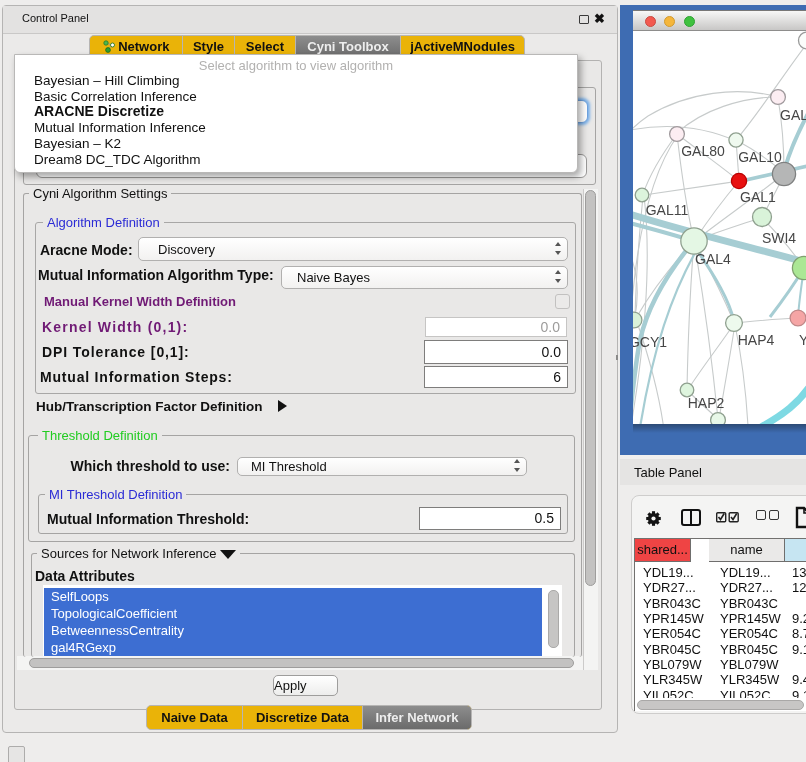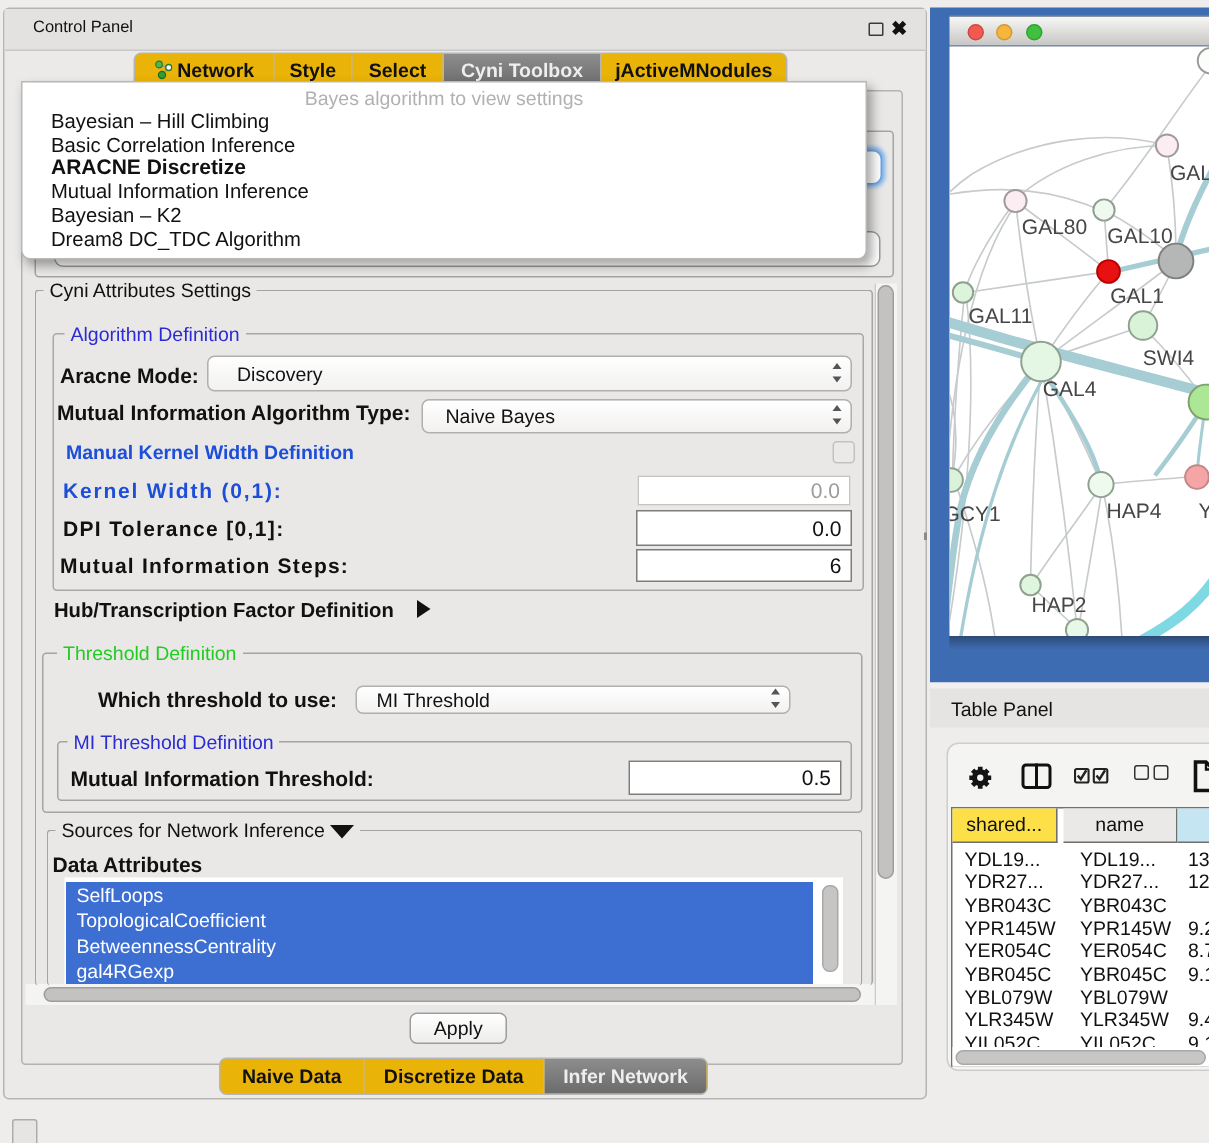--- a/index.html
+++ b/index.html
@@ -1,20 +1,20 @@
 <!DOCTYPE html>
 <html><head>
 <meta charset="utf-8">
 <style>
 html,body{margin:0;padding:0}
 body{width:806px;height:762px;position:relative;overflow:hidden;background:#eeedec;
   font-family:"Liberation Sans",sans-serif;font-size:13px;color:#111}
 .abs{position:absolute}
 .b{font-weight:bold;font-size:14px}
-.gray{color:#1d4ed8}
+.gray{color:#701a75}
 .group{position:absolute;border:1px solid #a5a4a3;border-radius:3px}
 .gtitle{position:absolute;background:#e9e8e7;padding:0 4px;line-height:13px;font-size:13px}
 .combo{position:absolute;background:linear-gradient(#ffffff,#f2f1f0);border:1px solid #b1b0af;border-radius:5px;
   font-size:13px;color:#111}
 .combo .ar{position:absolute;right:6px;width:0;height:0;border-left:3.5px solid transparent;border-right:3.5px solid transparent}
 .combo .up{border-bottom:4.5px solid #555}
 .combo .dn{border-top:4.5px solid #555}
 .tf{position:absolute;background:#fff;border:1px solid #7e7d7c;text-align:right;font-size:14px;
   padding-right:6px;box-sizing:border-box}
 .tf.dis{border-color:#c6c5c4;color:#9d9c9b}
@@ -49,21 +49,21 @@
 <div class="group" style="left:23px;top:87px;width:571px;height:96px"></div>
 <div class="abs" style="left:36px;top:100px;width:552px;height:23px;background:#fff;border:1px solid #6ea2dd;border-radius:6px;box-shadow:0 0 3px 1.5px #79b0ea;box-sizing:border-box"></div>
 <div class="abs" style="left:36px;top:154px;width:551px;height:24px;background:#fff;border:1px solid #9a9998;border-radius:6px;box-sizing:border-box"></div>
 
 <div class="abs" style="left:583px;top:189px;width:14px;height:481px;background:#f4f4f3;border-left:1px solid #cccbca"></div>
 <div class="abs" style="left:584.5px;top:190px;width:11px;height:396px;background:#c3c2c1;border:1px solid #9e9d9c;border-radius:6px;box-sizing:border-box"></div>
 <div class="abs" style="left:17px;top:656px;width:566px;height:14px;background:#f4f4f3"></div>
 <div class="abs" style="left:29px;top:658px;width:545px;height:10px;background:#c3c2c1;border:1px solid #9e9d9c;border-radius:5px;box-sizing:border-box"></div>
 
 <div class="group" style="left:23px;top:193px;width:557px;height:463px;border-bottom:none"></div>
-<div class="gtitle" style="left:29px;top:187px">Cyni Attributes Settings</div>
+<div class="gtitle" style="left:29px;top:187px">Cyni Algorithm Settings</div>
 
 <div class="group" style="left:35px;top:222px;width:539px;height:170px;border-color:#a8a7a6"></div>
 <div class="gtitle" style="left:43px;top:216px;color:#2b2bd5">Algorithm Definition</div>
 
 <div class="abs b" style="left:40px;top:242px">Aracne Mode:</div>
 <div class="combo" style="left:138px;top:237px;width:430px;height:24px;box-sizing:border-box">
   <span style="position:absolute;left:19px;top:4px">Discovery</span>
   <span class="ar up" style="top:4px"></span>
     <span class="ar dn" style="top:13px"></span>
 </div>
@@ -80,50 +80,50 @@
 <div class="abs b" style="left:42px;top:344px;letter-spacing:0.9px">DPI Tolerance [0,1]:</div>
 <div class="tf" style="left:424px;top:340px;width:144px;height:24px;line-height:22px">0.0</div>
 <div class="abs b" style="left:40px;top:369px;letter-spacing:0.8px">Mutual Information Steps:</div>
 <div class="tf" style="left:424px;top:366px;width:144px;height:22px;line-height:20px">6</div>
 
 <div class="abs b" style="left:36px;top:399px;font-size:13.5px">Hub/Transcription Factor Definition</div>
 <div class="abs" style="left:278px;top:400px;width:0;height:0;border-top:6px solid transparent;border-bottom:6px solid transparent;border-left:9px solid #111"></div>
 
 <div class="group" style="left:28px;top:435px;width:545px;height:105px"></div>
 <div class="gtitle" style="left:38px;top:429px;color:#21cc21">Threshold Definition</div>
-<div class="abs b" style="left:60px;top:458px;width:170px;text-align:center">Which threshold to use:</div>
+<div class="abs b" style="left:60px;top:458px;width:170px;text-align:right">Which threshold to use:</div>
 <div class="combo" style="left:237px;top:457px;width:290px;height:19px;box-sizing:border-box">
   <span style="position:absolute;left:13px;top:1px">MI Threshold</span>
   <span class="ar up" style="top:1px"></span>
     <span class="ar dn" style="top:10px"></span>
 </div>
 <div class="group" style="left:38px;top:494px;width:528px;height:38px"></div>
 <div class="gtitle" style="left:45px;top:488px;color:#2b2bd5">MI Threshold Definition</div>
 <div class="abs b" style="left:47px;top:511px">Mutual Information Threshold:</div>
 <div class="tf" style="left:419px;top:507px;width:142px;height:23px;line-height:21px">0.5</div>
 
 <div class="group" style="left:31px;top:553px;width:542px;height:103px;border-bottom:none"></div>
 <div class="gtitle" style="left:37px;top:547px">Sources for Network Inference <span style="display:inline-block;width:0;height:0;border-left:8px solid transparent;border-right:8px solid transparent;border-top:9px solid #111;vertical-align:-1px"></span></div>
 <div class="abs b" style="left:35px;top:568px">Data Attributes</div>
 <div class="abs" style="left:43px;top:585px;width:519px;height:71px;background:#fff"></div>
 <div class="abs" style="left:44px;top:588px;width:498px;height:68px;background:#3d6ed2;color:#fff;font-size:13px;line-height:17.1px;padding-left:7px;box-sizing:border-box">SelfLoops<br>TopologicalCoefficient<br>BetweennessCentrality<br>gal4RGexp</div>
 <div class="abs" style="left:548px;top:590px;width:11px;height:58px;background:#c6c5c4;border:1px solid #aaa9a8;border-radius:5px;box-sizing:border-box"></div>
 
-<div class="abs" style="left:273px;top:675px;width:65px;height:21px;background:linear-gradient(#ffffff,#ededec);border:1px solid #9e9d9c;border-radius:5px;text-align:center;line-height:20px;box-sizing:border-box">Apply</div>
+<div class="abs" style="left:273px;top:675px;width:65px;height:21px;background:linear-gradient(#ffffff,#ededec);border:1px solid #9e9d9c;border-radius:5px;line-height:20px;box-sizing:border-box">Apply</div>
 
 <div class="tabbar" style="left:146px;top:705px;width:324px;height:23px">
   <div class="seg" style="width:95px;height:23px;line-height:23px">Naive Data</div><div class="seg" style="width:120px;height:23px;line-height:23px">Discretize Data</div><div class="seg sel" style="width:109px;height:23px;line-height:23px">Infer Network</div>
 </div>
 
 <div class="abs" style="left:616px;top:355px;width:2px;height:5px;background:#8a8a89"></div>
 
 <div class="abs" style="left:8px;top:746px;width:17px;height:20px;background:#e6e5e4;border:1px solid #adacab;border-radius:2px;box-sizing:border-box"></div>
 
 <div class="abs" style="left:14px;top:54px;width:564px;height:119px;background:#fff;border:1px solid #b9b8b7;border-radius:0 0 6px 6px;box-shadow:3px 4px 7px rgba(0,0,0,0.35);box-sizing:border-box">
-  <div style="text-align:center;color:#b2b1b0;font-size:13px;line-height:16px;margin-top:3px">Bayes algorithm to view settings</div>
+  <div style="text-align:center;color:#b2b1b0;font-size:13px;line-height:16px;margin-top:3px">Select algorithm to view algorithm</div>
   <div style="font-size:13.5px;line-height:15.7px;padding-left:19px;margin-top:-1px">Bayesian – Hill Climbing<br>Basic Correlation Inference<br><span class="b">ARACNE Discretize</span><br>Mutual Information Inference<br>Bayesian – K2<br>Dream8 DC_TDC Algorithm</div>
 </div>
 
 <div class="abs" style="left:620px;top:5px;width:186px;height:450px;background:#3e6cb2"></div>
 <div class="abs" style="left:633px;top:10px;width:173px;height:21px;background:linear-gradient(#f7f7f6,#c8c7c6);border-top:1px solid #787776;border-bottom:1px solid #8e8d8c;box-sizing:border-box"></div>
 <div class="abs" style="left:644.5px;top:15.5px;width:11px;height:11px;border-radius:50%;background:#f3594f;border:1px solid #c94a41;box-sizing:border-box"></div>
 <div class="abs" style="left:664px;top:15.5px;width:11px;height:11px;border-radius:50%;background:#f5b63b;border:1px solid #d29a2e;box-sizing:border-box"></div>
 <div class="abs" style="left:683.5px;top:15.5px;width:11px;height:11px;border-radius:50%;background:#3fc13f;border:1px solid #2ea232;box-sizing:border-box"></div>
 <div class="abs" style="left:633px;top:424px;width:173px;height:9px;background:linear-gradient(#2c4a75,#3e6cb2)"></div>
 
@@ -237,20 +237,20 @@
   </g>
 </svg>
 <div class="abs" style="left:756px;top:510px;width:10px;height:10px;border:1.4px solid #333;border-radius:2px;box-sizing:border-box"></div>
 <div class="abs" style="left:768.5px;top:510px;width:10px;height:10px;border:1.4px solid #333;border-radius:2px;box-sizing:border-box"></div>
 <svg class="abs" style="left:795px;top:506px" width="16" height="23" viewBox="0 0 16 23">
   <path d="M2,2 L9,2 L14,7 L14,21 L2,21 Z" fill="none" stroke="#111" stroke-width="2.4"></path>
   <path d="M9,2 L9,7 L14,7" fill="none" stroke="#111" stroke-width="1.6"></path>
 </svg>
 
 <div class="abs" style="left:634px;top:538px;width:172px;height:173px;background:#fff;border:1px solid #72716f;border-right:none;box-sizing:border-box"></div>
-<div class="abs" style="left:635px;top:539px;width:70px;height:23px;background:#fde047;border-right:1px solid #6f6e6d;border-bottom:1px solid #6f6e6d;box-sizing:border-box;text-align:center;line-height:22px">shared...</div>
+<div class="abs" style="left:635px;top:539px;width:56px;height:23px;background:#ef4444;border-right:1px solid #6f6e6d;border-bottom:1px solid #6f6e6d;box-sizing:border-box;text-align:center;line-height:22px">shared...</div>
 <div class="abs" style="left:709px;top:539px;width:76px;height:23px;background:#eae9e8;border-right:1px solid #6f6e6d;border-bottom:1px solid #6f6e6d;box-sizing:border-box;text-align:center;line-height:22px">name</div>
 <div class="abs" style="left:785px;top:539px;width:21px;height:23px;background:#c6e5f2;border-bottom:1px solid #6f6e6d;box-sizing:border-box"></div>
 <div class="abs" style="left:643px;top:565px;font-size:13px;line-height:15.33px">YDL19...<br>YDR27...<br>YBR043C<br>YPR145W<br>YER054C<br>YBR045C<br>YBL079W<br>YLR345W<br>YIL052C</div>
 <div class="abs" style="left:720px;top:565px;font-size:13px;line-height:15.33px">YDL19...<br>YDR27...<br>YBR043C<br>YPR145W<br>YER054C<br>YBR045C<br>YBL079W<br>YLR345W<br>YIL052C</div>
 <div class="abs" style="left:792px;top:565px;width:14px;overflow:hidden;font-size:13px;line-height:15.33px">13...<br>12...<br>&nbsp;<br>9.2<br>8.7<br>9.1<br>&nbsp;<br>9.4<br>9.1</div>
 <div class="abs" style="left:635px;top:698px;width:171px;height:13px;background:#fff"></div>
 <div class="abs" style="left:637px;top:700px;width:167px;height:10px;background:#c7c6c5;border:1px solid #a9a8a7;border-radius:5px;box-sizing:border-box"></div>
 
 </body></html>

